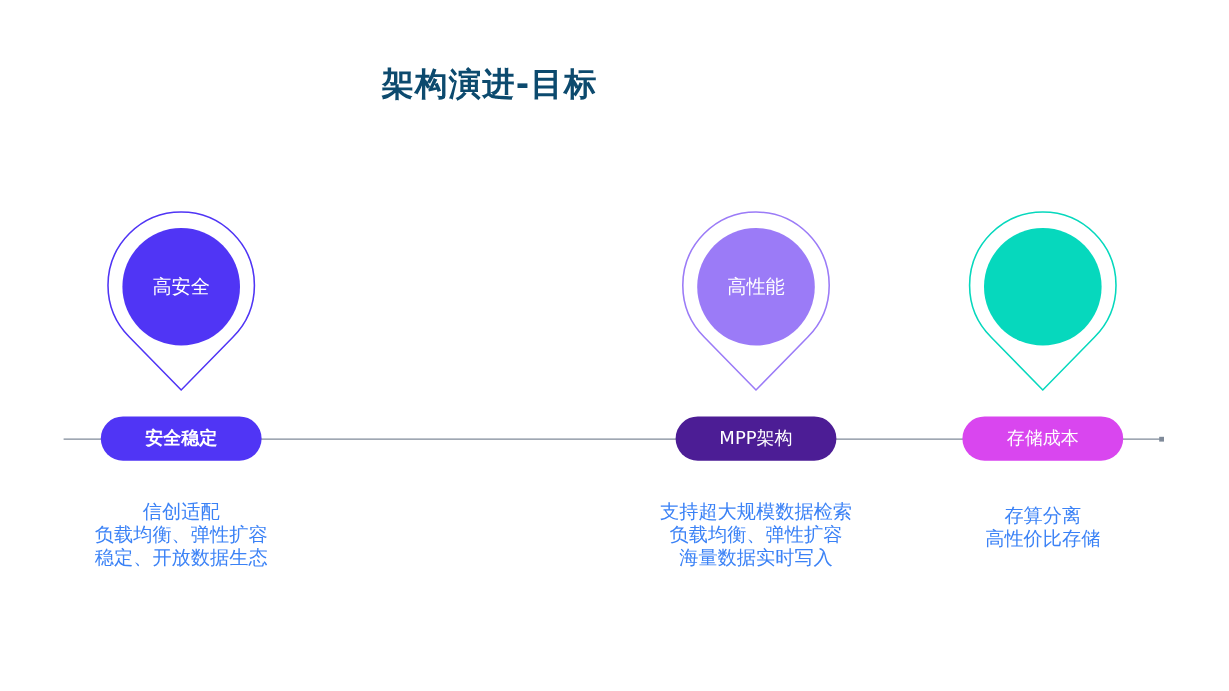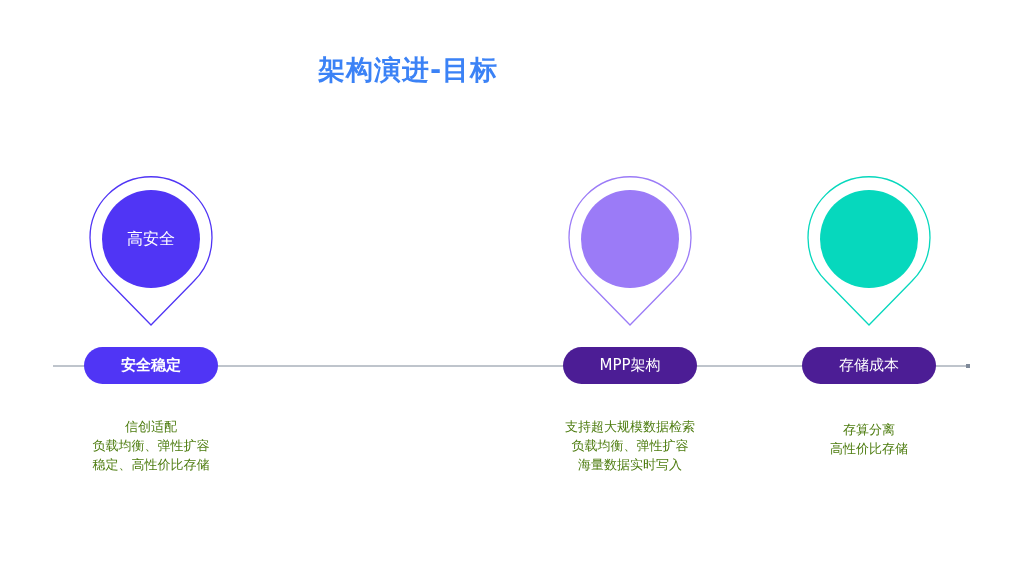--- a/index.html
+++ b/index.html
@@ -2,38 +2,38 @@
 <html><head>
   <meta charset="utf-8">
   <style>
     html, body { margin: 0; padding: 0; }
     body {
       width: 1024px; height: 576px; background: #ffffff; position: relative; overflow: hidden;
       font-family: "DejaVu Sans", "Liberation Sans", sans-serif;
     }
     .title {
       position: absolute; top: 52px; left: 0; width: 816px; text-align: center;
-      font-size: 27px; font-weight: bold; color: #3b82f6; letter-spacing: 1px;
+      font-size: 27px; font-weight: bold; color: #0c4a6e; letter-spacing: 1px;
     }
     .timeline { position: absolute; left: 0; top: 0; width: 884px; height: 576px; }
     .column { position: absolute; top: 0; width: 240px; height: 576px; }
     .pin-svg { position: absolute; left: 0; top: 0; }
     .pin-label {
       position: absolute; top: 227px; left: 0; width: 240px; text-align: center;
       color: #ffffff; font-size: 16px; line-height: 24px;
     }
     .pill {
       position: absolute; top: 347px; left: 53px; width: 134px; height: 37px;
       border-radius: 19px; color: #ffffff; font-size: 15px; font-weight: bold;
       text-align: center; line-height: 37px;
     }
     .pill.light { font-weight: normal; }
     .desc {
       position: absolute; left: 0; width: 240px; text-align: center;
-      color: #4d7c0f; font-size: 13px; line-height: 19px;
+      color: #3b82f6; font-size: 16px; line-height: 19px;
     }
     .desc div { white-space: nowrap; }
   </style>
 </head>
 <body>
 
 <div class="title">架构演进-目标</div>
 
 <div class="timeline">
   <svg width="1024" height="576" style="position:absolute;left:0;top:0;">
@@ -44,42 +44,43 @@
   <div class="column" style="left:31px;">
     <svg class="pin-svg" width="240" height="340">
       <path d="M120 325 L77 281 A61 61 0 1 1 163 281 Z" fill="none" stroke="#5035f5" stroke-width="1.3"></path>
       <circle cx="120" cy="239" r="49" fill="#5035f5"></circle>
     </svg>
     <div class="pin-label">高安全</div>
     <div class="pill" style="background:#5035f5;text-align:center;">安全稳定</div>
     <div class="desc" style="top:417px;">
       <div>信创适配</div>
       <div>负载均衡、弹性扩容</div>
-      <div>稳定、高性价比存储</div>
+      <div>稳定、开放数据生态</div>
     </div>
   </div>
 
 
   <div class="column" style="left:510px;">
     <svg class="pin-svg" width="240" height="340">
       <path d="M120 325 L77 281 A61 61 0 1 1 163 281 Z" fill="none" stroke="#9b7bf7" stroke-width="1.3"></path>
       <circle cx="120" cy="239" r="49" fill="#9b7bf7"></circle>
     </svg>
+    <div class="pin-label">高性能</div>
     <div class="pill light" style="background:#4c1d95;">MPP架构</div>
     <div class="desc" style="top:417px;">
       <div>支持超大规模数据检索</div>
       <div>负载均衡、弹性扩容</div>
       <div>海量数据实时写入</div>
     </div>
   </div>
 
   <div class="column" style="left:749px;">
     <svg class="pin-svg" width="240" height="340">
       <path d="M120 325 L77 281 A61 61 0 1 1 163 281 Z" fill="none" stroke="#06d8bd" stroke-width="1.3"></path>
       <circle cx="120" cy="239" r="49" fill="#06d8bd"></circle>
     </svg>
-    <div class="pill light" style="background:#4c1d95;">存储成本</div>
+    <div class="pill light" style="background:#d946ef;">存储成本</div>
     <div class="desc" style="top:420px;">
       <div>存算分离</div>
       <div>高性价比存储</div>
     </div>
   </div>
 </div>
 
 </body></html>

